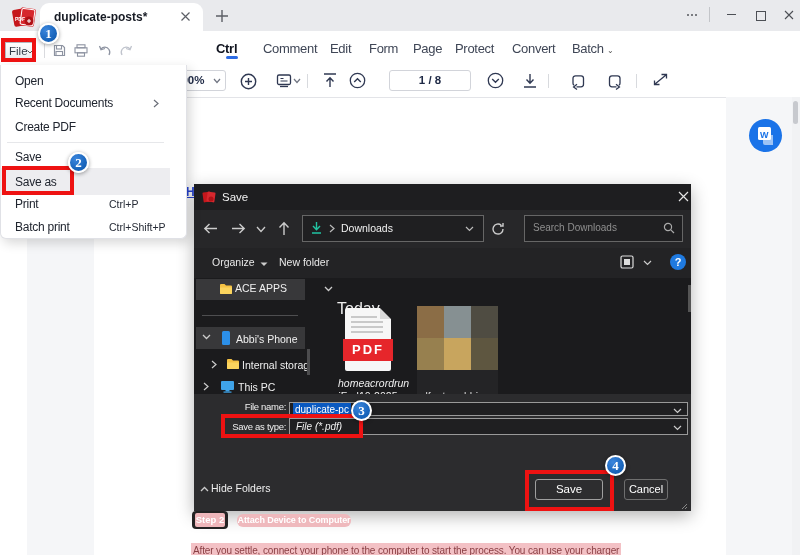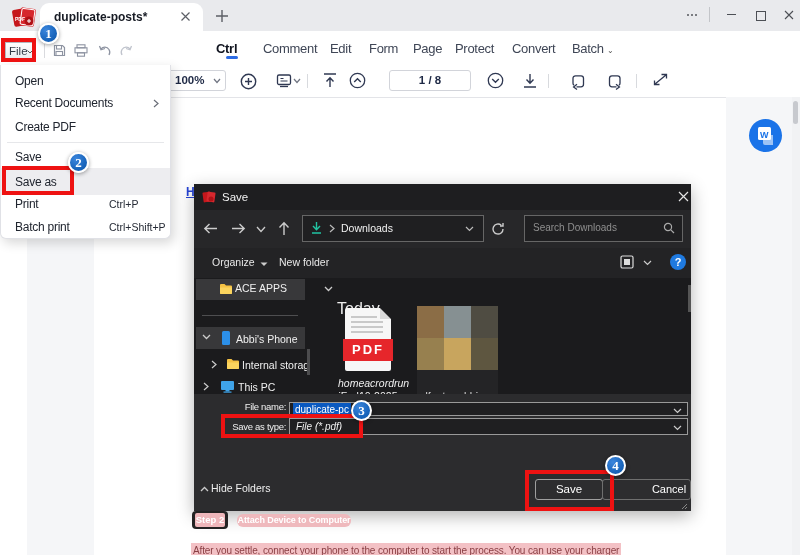--- a/index.html
+++ b/index.html
@@ -146,21 +146,21 @@
 
 <div class="abs" style="left:749px;top:119px;width:33px;height:33px;border-radius:50%;background:#1a73e8;"></div>
 <svg class="abs" style="left:749px;top:119px;" width="33" height="33" viewBox="0 0 33 33">
   <path d="M14 12 v12 a2 2 0 0 0 2 2 h8 v-10 h-4 a2 2 0 0 1 -2 -2 v-4 z" fill="#9dc3f5"></path>
   <rect x="9" y="8" width="13" height="13" rx="1.5" fill="#fff"></rect>
   <text x="11" y="18.5" font-size="9" font-weight="bold" fill="#1a73e8">W</text>
 </svg>
 
 <div class="abs" style="left:186px;top:185px;font-size:12px;color:#2745d6;text-decoration:underline;font-weight:bold;">H</div>
 
-<div class="abs" style="left:0;top:65px;width:169px;height:173px;background:#fff;border:1px solid #e0e1e6;border-top:none;border-radius:0 0 6px 6px;box-shadow:3px 4px 12px rgba(0,0,0,.16);z-index:40;">
+<div class="abs" style="left:0;top:65px;width:169px;height:173px;background:#fff;border:1px solid #e0e1e6;border-top:none;border-radius:0 0 6px 6px;box-shadow:3px 4px 12px rgba(0,0,0,.16);z-index:40;padding-left:16px;">
   <div style="position:absolute;left:0;top:103px;width:169px;height:27px;background:#ededf0;"></div>
   <div style="position:absolute;left:14px;top:9px;font-size:12px;letter-spacing:-0.25px;color:#20252f;">Open</div>
   <div style="position:absolute;left:14px;top:31px;font-size:12px;letter-spacing:-0.25px;color:#20252f;">Recent Documents</div>
   <svg style="position:absolute;left:152px;top:34px;" width="6" height="9" viewBox="0 0 6 9">
       <path d="M1 1 L5 4.5 L1 8" fill="none" stroke="#6a6e78" stroke-width="1.2"></path>
     </svg>
   <div style="position:absolute;left:14px;top:55px;font-size:12px;letter-spacing:-0.25px;color:#20252f;">Create PDF</div>
   <div style="position:absolute;left:6px;top:77px;width:157px;height:1px;background:#e6e7ea;"></div>
   <div style="position:absolute;left:14px;top:85px;font-size:12px;letter-spacing:-0.25px;color:#20252f;">Save</div>
   <div style="position:absolute;left:14px;top:110px;font-size:12px;letter-spacing:-0.25px;color:#20252f;">Save as</div>
@@ -315,21 +315,21 @@
         <path d="M1 1 L4.5 4.5 L8 1" fill="none" stroke="#ccc" stroke-width="1.2"></path>
       </svg>
   </div>
 
   <svg class="abs" style="left:6px;top:302px;" width="9" height="6" viewBox="0 0 9 6">
       <path d="M1 5 L4.5 1.5 L8 5" fill="none" stroke="#ccc" stroke-width="1.3"></path>
     </svg>
   <div class="abs" style="left:17px;top:298px;font-size:10.5px;color:#f0f0f0;">Hide Folders</div>
 
   <div class="abs" style="left:341px;top:295px;width:66px;height:19px;background:#2d2d2f;border:1px solid #9f9f9f;border-radius:3px;color:#fff;font-size:11.5px;text-align:center;line-height:19px;">Save</div>
-  <div class="abs" style="left:408px;top:295px;width:42px;height:19px;background:#2d2d2f;border:1px solid #6f6f6f;border-radius:3px;color:#fff;font-size:11px;text-align:center;line-height:19px;padding-left:45px;">Cancel</div>
+  <div class="abs" style="left:430px;top:295px;width:42px;height:19px;background:#2d2d2f;border:1px solid #6f6f6f;border-radius:3px;color:#fff;font-size:11px;text-align:center;line-height:19px;">Cancel</div>
   <svg class="abs" style="left:487px;top:319px;" width="7" height="7" viewBox="0 0 7 7">
      <path d="M6 1 L1 6 M6 4 L4 6" stroke="#888" stroke-width="1"></path>
   </svg>
 </div>
 
 <div class="redbox" style="left:221px;top:414px;width:134px;height:16px;"></div>
 <div class="num" style="left:351px;top:400px;">3</div>
 <div class="redbox" style="left:525px;top:470px;width:81px;height:33px;"></div>
 <div class="num" style="left:605px;top:455px;">4</div>
 

